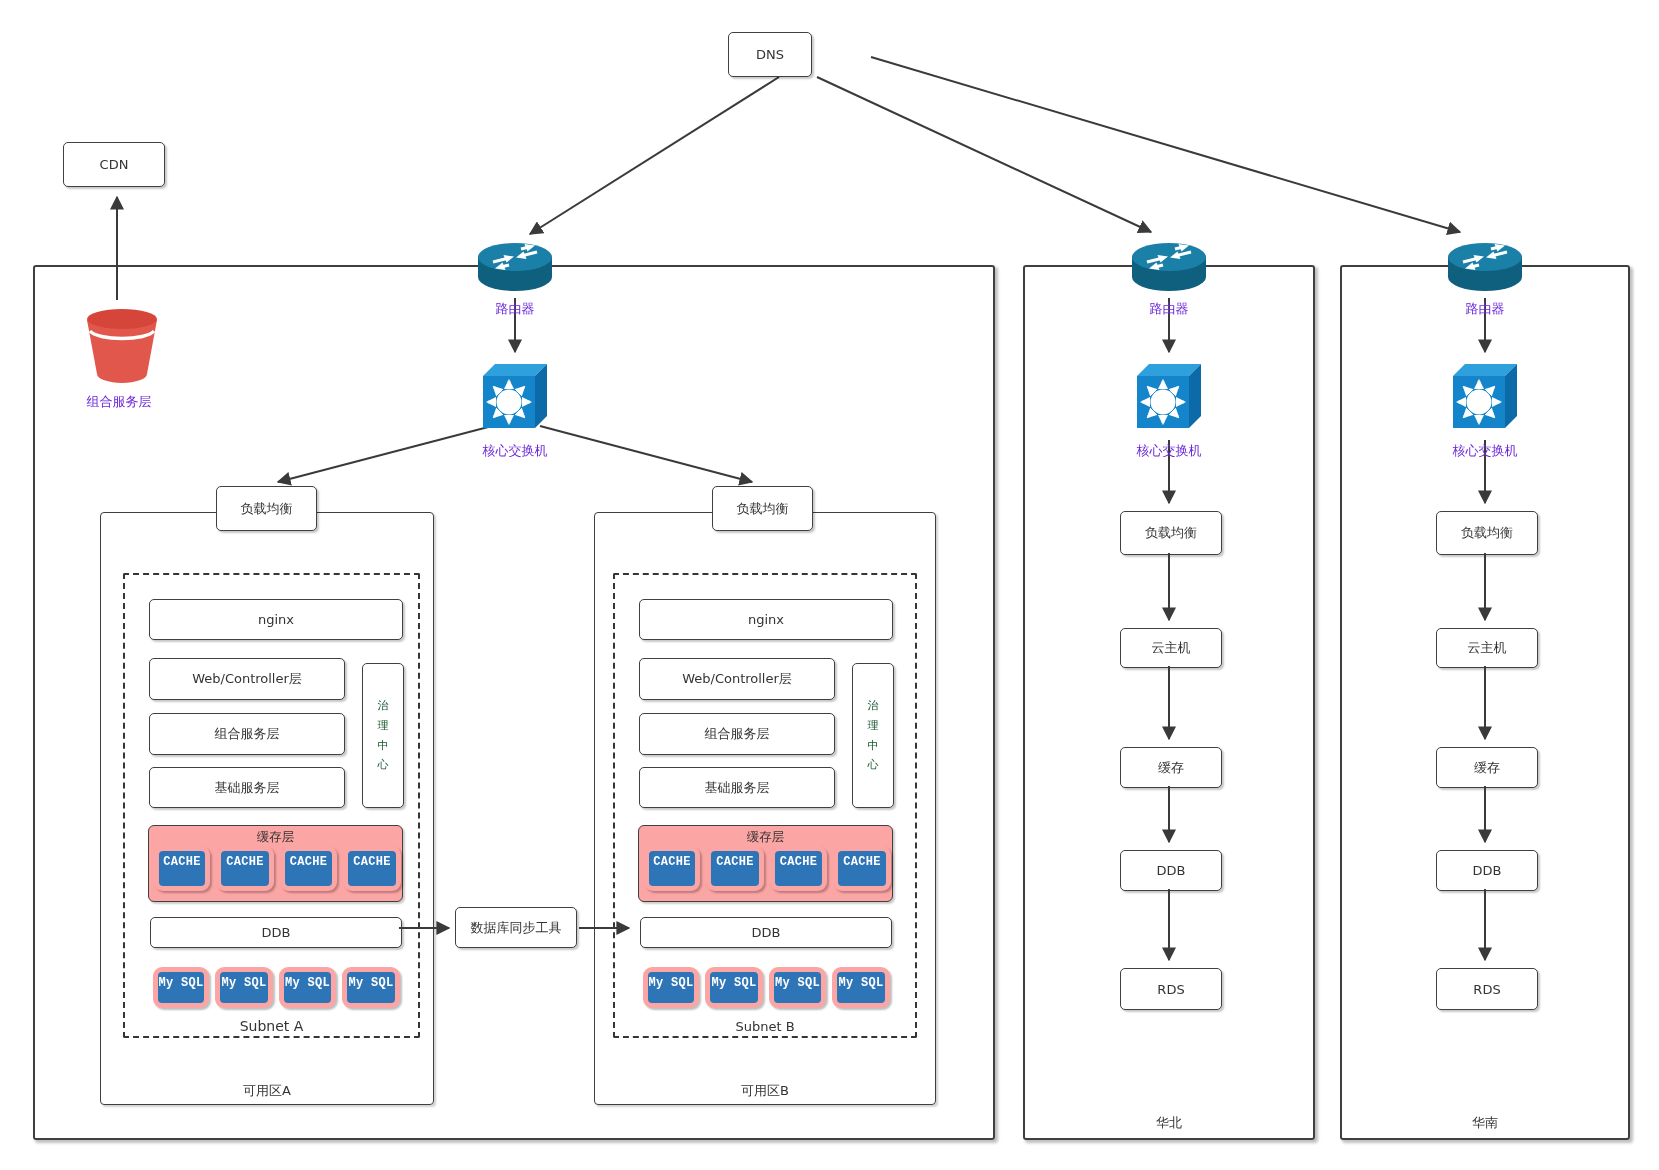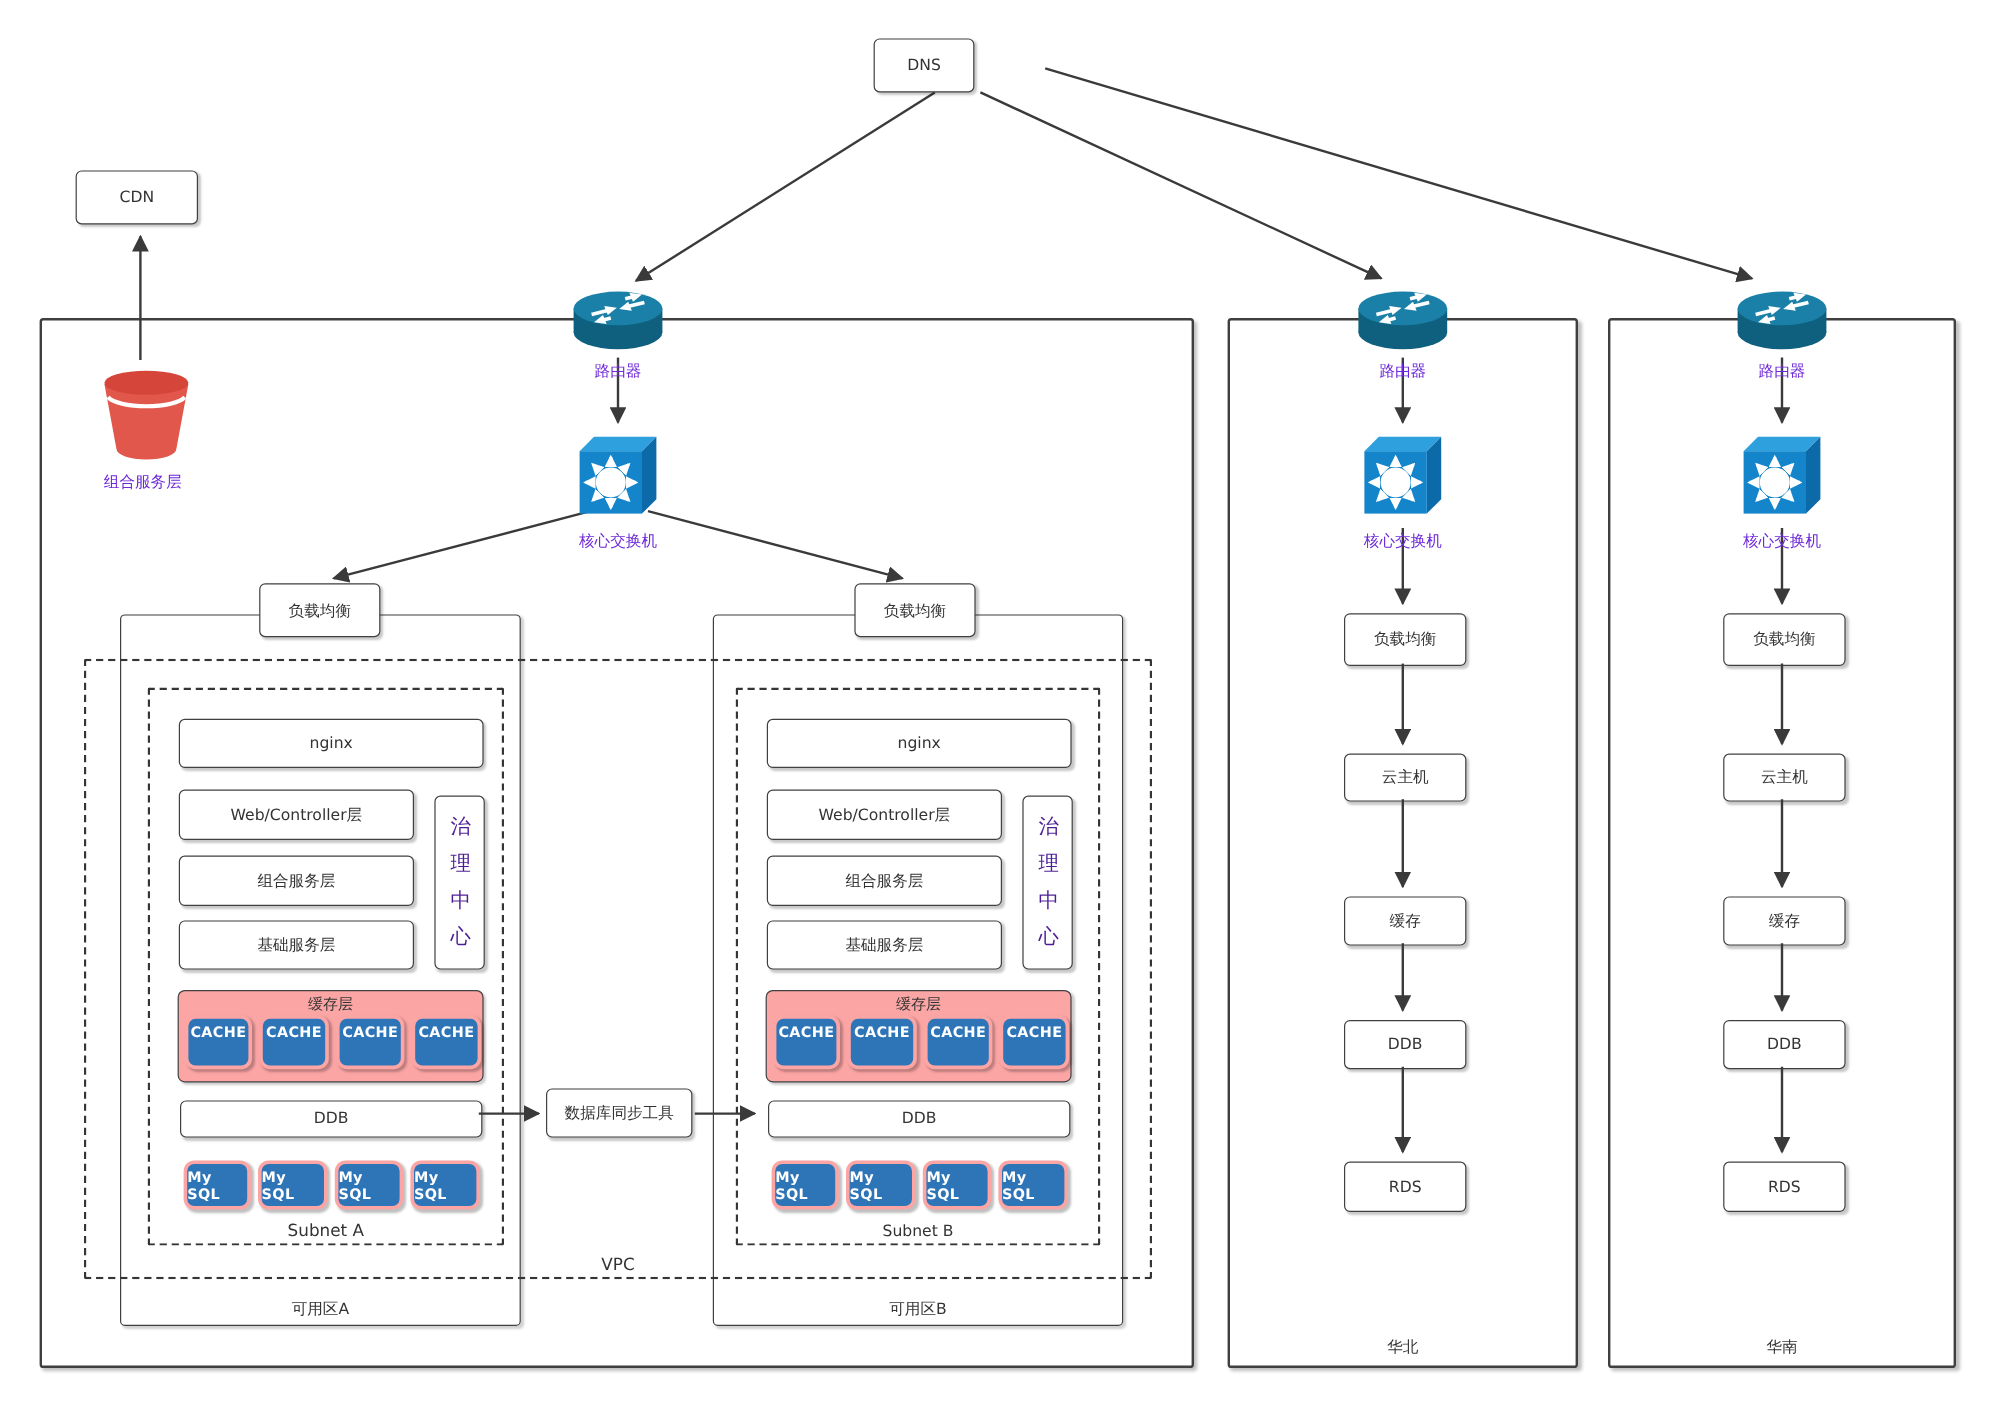--- a/index.html
+++ b/index.html
@@ -33,44 +33,45 @@
   .floor-label {
     position:absolute; left:0; width:100%; text-align:center;
     font-size:13px; color:#333; z-index:11;
   }
   .icon-label {
     position:absolute; text-align:center; font-size:13px; color:#6d28d9; z-index:12;
   }
   .icon { position:absolute; z-index:11; }
   .blue-node {
     position:absolute; box-sizing:border-box; background:#2e75b8;
-    border:3px solid #fca5a5; border-radius:9px;
+    border:5px solid #fca5a5; border-radius:9px;
     display:flex; align-items:flex-start; justify-content:center;
     padding-top:4px; color:#fff; font-weight:bold; font-size:12px;
     box-shadow:2px 2px 2px rgba(0,0,0,0.25); z-index:11;
     letter-spacing:0.3px;
+    font-family:Liberation Mono, monospace;
   }
   .cache-wrap {
     position:absolute; box-sizing:border-box; background:#fca5a5;
     border:1.6px solid #404040; border-radius:6px;
     box-shadow:2px 2px 2px rgba(0,0,0,0.2); z-index:10;
   }
   .cache-wrap-label {
     position:absolute; top:3px; left:0; width:100%;
     text-align:center; font-size:12.5px; color:#333;
   }
   .vnode {
     position:absolute; box-sizing:border-box; background:#fff;
     border:1.6px solid #404040; border-radius:5px;
     display:flex; align-items:center; justify-content:center;
     box-shadow:2px 2px 2px rgba(0,0,0,0.22); z-index:10;
   }
   .vtext {
     width:15px; word-break:break-all; line-height:1.8;
-    font-size:17px; color:#4c1d95; 
+    font-size:11px; color:#14532d; text-align:center;
   }
   #connectors { position:absolute; left:0; top:0; z-index:6; pointer-events:none; }
   #symdefs { position:absolute; width:0; height:0; }
 </style>
 </head>
 <body>
 
 <div id="canvas">
 
   <svg id="symdefs" aria-hidden="true">
@@ -181,23 +182,20 @@
 
   <div class="node" style="left:455px;top:907px;width:122px;height:41px;">数据库同步工具</div>
 
   <div class="region" style="left:33px;top:265px;width:962px;height:875px;">
 
     <svg class="icon" style="left:47px;top:37px;" width="80" height="84">
         <use href="#sym-bucket"></use>
       </svg>
     <div class="icon-label" style="left:24px;top:126px;width:120px;">组合服务层</div>
 
-    <div class="dashedbox" style="left:35px;top:282px;width:890px;height:517px;">
-      <div class="floor-label" style="bottom:2px;font-size:14px;">VPC</div>
-    </div>
 
     <div class="zone" style="left:65px;top:245px;width:334px;height:593px;">
       <div class="floor-label" style="bottom:4px;">可用区A</div>
 
       <div class="dashedbox" style="left:22px;top:60px;width:297px;height:465px;">
         <div class="floor-label" style="bottom:2px;font-size:14px;">Subnet A</div>
 
         <div class="node" style="left:24px;top:24px;width:254px;height:41px;">nginx</div>
         <div class="node" style="left:24px;top:83px;width:196px;height:42px;">Web/Controller层</div>
         <div class="vnode" style="left:237px;top:88px;width:42px;height:145px;">

